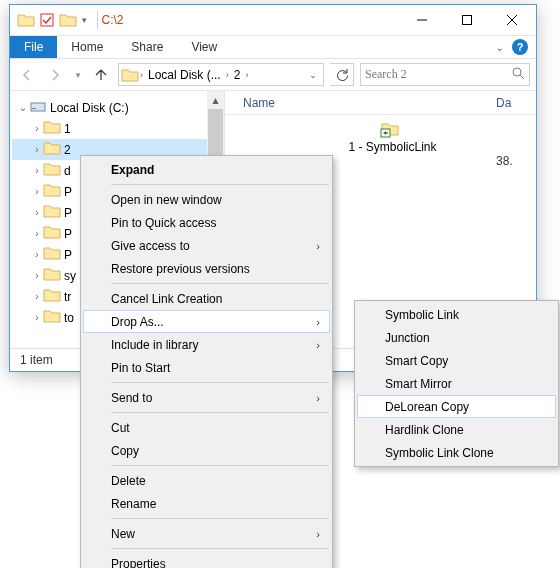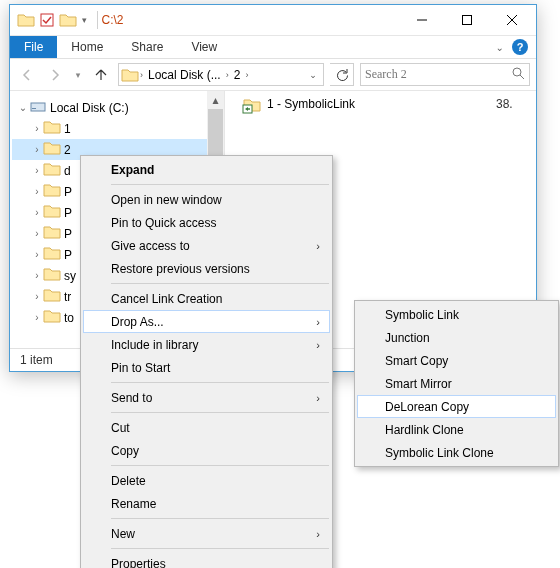--- a/index.html
+++ b/index.html
@@ -42,21 +42,21 @@
   .node .twisty { width:14px; color:#6a6a6a; font-size:10px; text-align:center;}
   .node.selected { background:#cce8ff; }
   .node .label { margin-left:4px; font-size:12px; white-space:nowrap; overflow:hidden; text-overflow:ellipsis;}
   .folder-icon { width:16px; height:14px; }
   .fileview { flex:1; position:relative; }
   .cols { display:flex; height:24px; align-items:center; border-bottom:1px solid #e8e8e8; padding-left:18px;}
   .col { color:#3a558a; font-size:12px; }
   .col.name { flex:1; }
   .col.date { width:40px; text-align:left; padding-right:6px;}
   .filelist { padding:6px 0;}
-  .filerow { display:flex; height:22px; padding-left:18px;}
+  .filerow { display:flex; align-items:center; height:22px; padding-left:18px;flex-direction:column;}
   .filerow .fname { margin-left:6px; font-size:12px;}
   .filerow .fdate { margin-left:auto; padding-right:6px; color:#333; font-size:12px; width:40px;}
   .status { height:23px; border-top:1px solid #e1e1e1; display:flex; align-items:center; padding:0 10px; color:#333; font-size:12px;}
   
   .ctx { position:absolute; border:1px solid #b8b8b8; background:#f0f0f0; box-shadow:3px 3px 6px rgba(0,0,0,0.25); padding:2px; }
   .ctx.main { left:80px; top:155px; width:253px; }
   .ctx.sub { left:354px; top:300px; width:205px; }
   .mi { height:23px; display:flex; align-items:center; padding:0 28px 0 28px; position:relative; font-size:12px; color:#000;}
   .mi.bold { font-weight:bold; }
   .mi.hover { background:#fff; outline:1px solid #b8d6fb; outline-offset:-1px;}
@@ -250,20 +250,24 @@
             </div>
           </div>
       </div>
       <div class="tree-scroll">
         <div class="arrow up">▴</div>
         <div class="thumb" style="top:18px;height:92px;"></div>
         <div class="arrow down">▾</div>
       </div>
     </div>
     <div class="fileview">
+      <div class="cols">
+        <div class="col name">Name</div>
+        <div class="col date">Da</div>
+      </div>
       <div class="filelist" id="file-rows">
           <div class="filerow">
             <span><svg width="18" height="16">
                 <path d="M1 3h6l2 2h8v9H1z" fill="#ffe9a6" stroke="#d9b35b"></path>
                 <rect x="0" y="8" width="9" height="8" fill="#fff" stroke="#3a7d3a"></rect>
                 <path d="M2 12l3-2v1.2h2v1.6h-2V14z" fill="#3a7d3a"></path>
               </svg></span>
     <span class="fname">1 - SymbolicLink</span>
     <span class="fdate">38.</span>
           </div>

